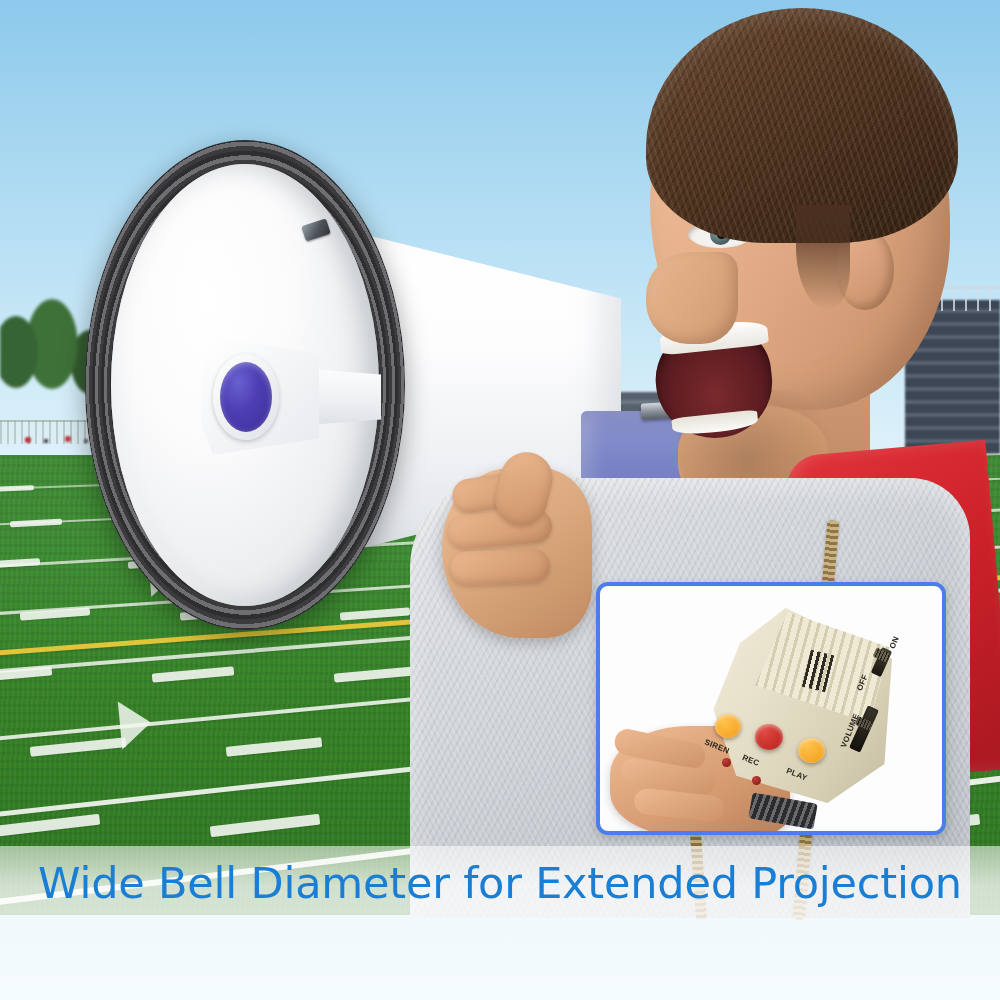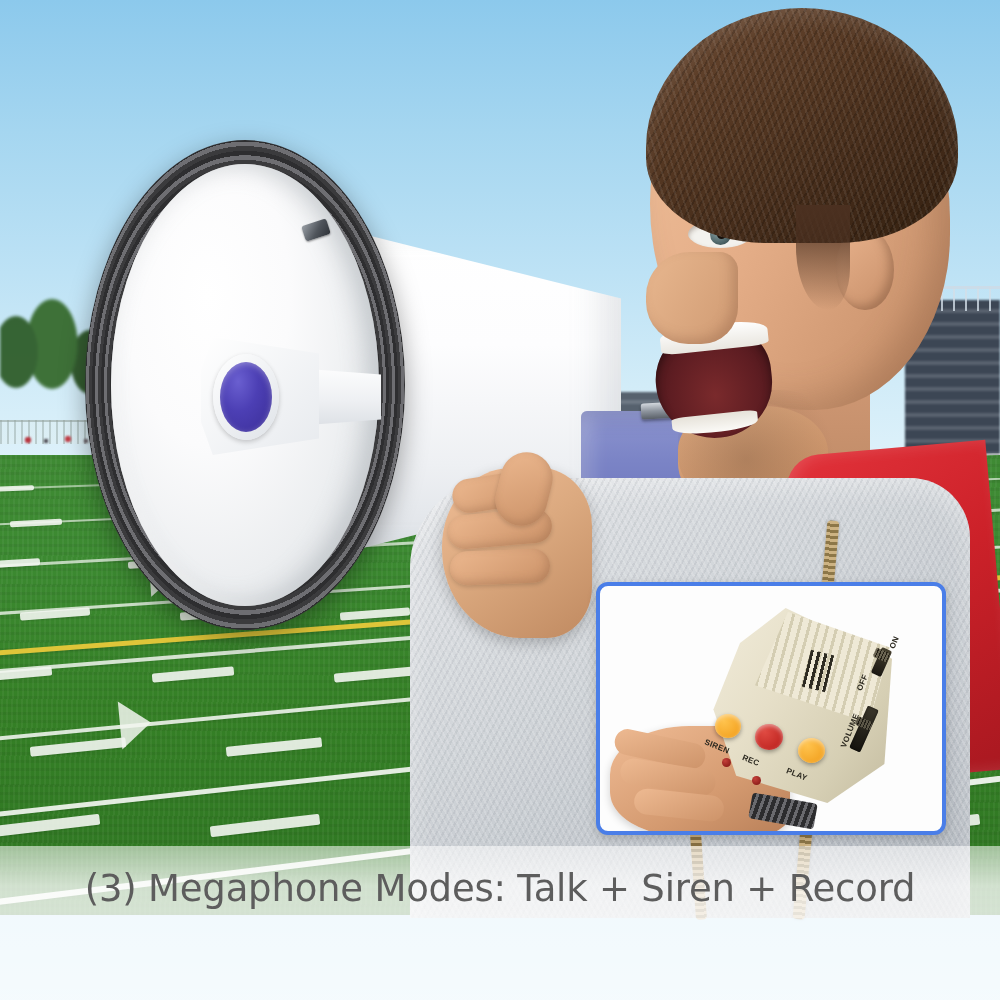--- a/index.html
+++ b/index.html
@@ -389,16 +389,16 @@
     <div class="sw-slot"></div>
     <div class="sw-knob"></div>
     <div class="mic-label" style="left:254px;top:92px;transform:rotate(-68deg);">OFF</div>
     <div class="mic-label" style="left:288px;top:52px;transform:rotate(-68deg);">ON</div>
 
     <div class="mic-cord"></div>
   </div>
 
   <div class="caption-wash"></div>
   <div class="caption">
-    <div class="cap2">(3) Megaphone Modes: Talk + Siren + Record</div>
+    <div class="cap1">Wide Bell Diameter for Extended Projection</div>
   </div>
 
 </div>
 
 </body></html>

